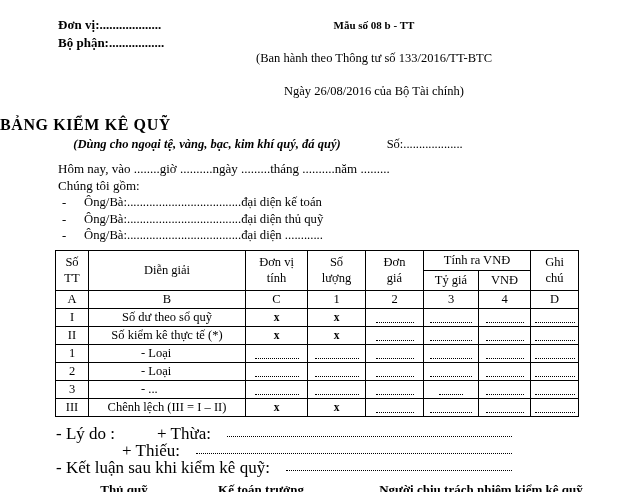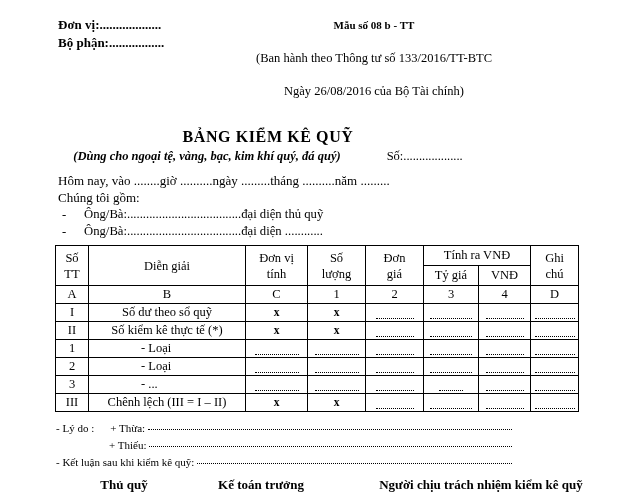--- a/index.html
+++ b/index.html
@@ -49,22 +49,22 @@
     line-height: 18px;
   }
   .form-sub {
     font-size: 12.5px;
     line-height: 17px;
     margin-top: 16px;
   }
 
   
   .title-wrap {
-    text-align: center;
-    margin-top: 28px;
+    text-align: left;
+    margin-top: 16px;
   }
   .doc-title {
     font-weight: bold;
     font-size: 16px;
     letter-spacing: 0.6px;
   }
   .subtitle-row {
     margin-top: 3px;
     display: flex;
     justify-content: center;
@@ -146,22 +146,23 @@
   .dc-narrow { width: 24px; }
 
   
   .footer {
     padding: 8px 0 0 56px;
   }
   .foot-line {
     display: flex;
     align-items: baseline;
     line-height: 17px;
-    font-size: 11px;
+    font-size: 17px;
     white-space: nowrap;
+    gap: 13px;
   }
   .foot-label { flex: 0 0 auto; }
   .foot-indent { display: inline-block; width: 53px; }
   .leader {
     flex: 1 1 auto;
     border-bottom: 1px dotted #000;
     height: 11px;
     margin-left: 3px;
     margin-right: 24px;
     position: relative;
@@ -213,20 +214,23 @@
     <div class="subtitle-row">
       <div class="doc-subtitle">(Dùng cho ngoại tệ, vàng, bạc, kim khí quý, đá quý)</div>
       <div class="so-field">Số:...................</div>
     </div>
   </div>
 
   <div class="body-text">
     <div class="body-line">Hôm nay, vào ........giờ ..........ngày .........tháng ..........năm .........</div>
     <div class="body-line">Chúng tôi gồm:</div>
 
+    <div class="dash-line">
+      <span class="dash">-</span><span>Ông/Bà:....................................đại diện kế toán</span>
+    </div>
     <div class="dash-line">
       <span class="dash">-</span><span>Ông/Bà:....................................đại diện thủ quỹ</span>
     </div>
     <div class="dash-line">
       <span class="dash">-</span><span>Ông/Bà:....................................đại diện ............</span>
     </div>
 
   </div>
 
   <div class="table-wrap">

